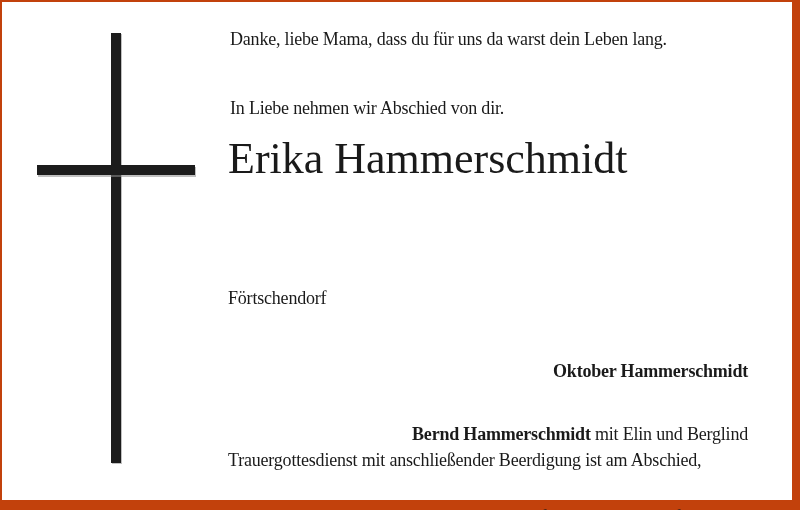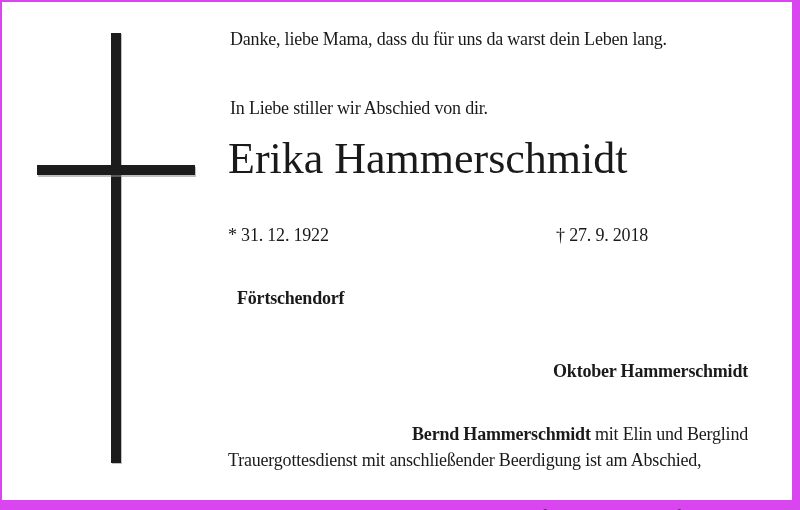--- a/index.html
+++ b/index.html
@@ -2,21 +2,21 @@
 <html><head>
 <meta charset="utf-8">
 <style>
   html, body { margin: 0; padding: 0; }
   body { width: 800px; height: 510px; background: #e8e8e8; }
 
   .page {
     position: relative;
     width: 800px;
     height: 510px;
-    background: #d946ef;               
+    background: #c2410c;               
     overflow: hidden;
     font-family: "Liberation Serif", "DejaVu Serif", serif;
     color: #1a1a1a;
   }
 
   .paper {
     position: absolute;
     left: 2px; top: 2px;
     width: 790px;                    
     height: 498px;                   
@@ -52,21 +52,21 @@
     white-space: nowrap;
   }
 
   .dates {
     left: 228px; top: 225px;
     width: 420px;
     display: flex;
     justify-content: space-between;
   }
 
-  .place { left: 237px; top: 288px; font-weight: bold; }
+  .place { left: 228px; top: 288px; font-weight: normal; }
 
   .mourning {
     right: 52px; top: 319px;
     text-align: right;
   }
   .mourning .line { white-space: pre; }
   .mourning .bold { font-weight: bold; }
 
   .funeral { left: 228px; top: 413px; line-height: 19px; }
 </style>
@@ -76,28 +76,24 @@
 <div class="page">
   <div class="paper"></div>
 
   <div class="cross">
     <div class="bar-v"></div>
     <div class="bar-h"></div>
   </div>
 
   <div class="txt thanks">Danke, liebe Mama, dass du für uns da warst dein Leben lang.</div>
 
-  <div class="txt farewell">In Liebe stiller wir Abschied von dir.</div>
+  <div class="txt farewell">In Liebe nehmen wir Abschied von dir.</div>
 
   <div class="txt deceased-name">Erika Hammerschmidt</div>
 
-  <div class="txt dates">
-    <span>* 31. 12. 1922</span>
-    <span>† 27. 9. 2018</span>
-  </div>
 
   <div class="txt place">Förtschendorf</div>
 
   <div class="txt mourning">
     <div class="line"><span class="bold">Oktober Hammerschmidt</span><span></span></div>
     <div class="line"><span class="bold">Bernd Hammerschmidt</span><span> mit Elin und Berglind</span></div>
     
   </div>
 
   <div class="txt funeral">

